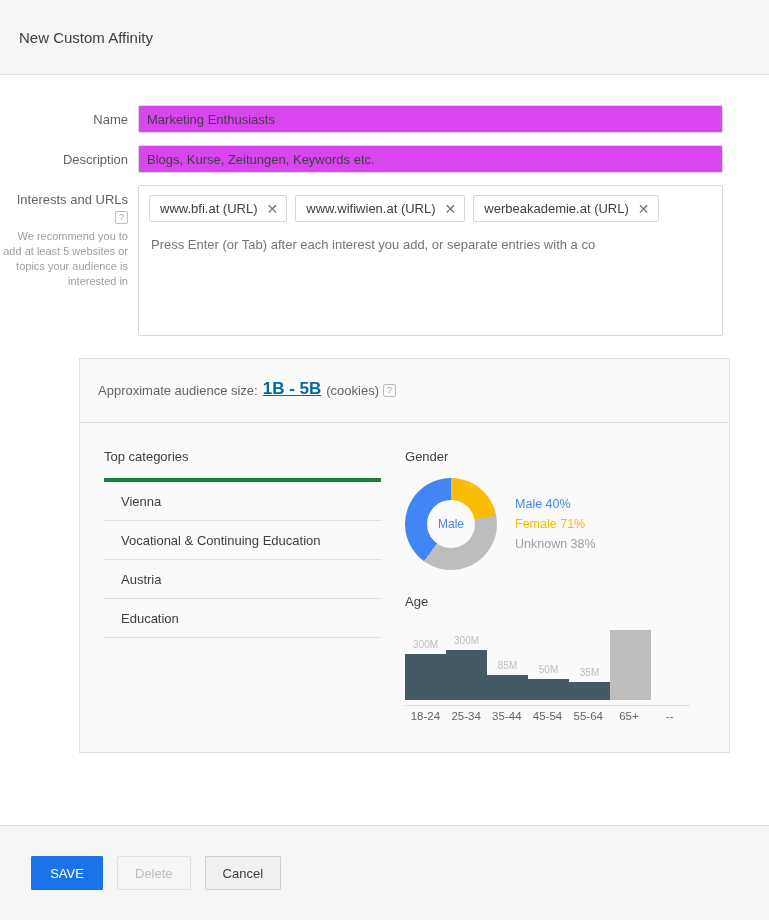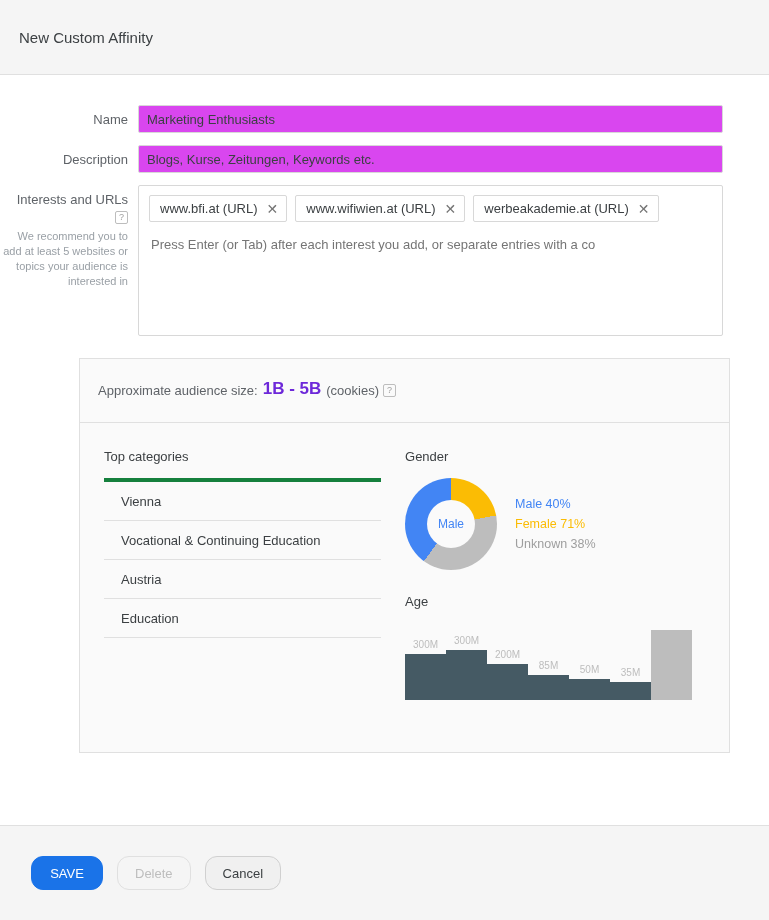--- a/index.html
+++ b/index.html
@@ -150,23 +150,24 @@
     height: 64px;
     display: flex;
     align-items: center;
     padding-left: 18px;
     border-bottom: 1px solid #e0e0e0;
     font-size: 13px;
     color: #5f6368;
   }
   .panel-head .big {
     font-size: 17px;
-    color: #6d28d9;
+    color: #0369a1;
     font-weight: 700;
     margin: 0 5px 4px 5px;
+    text-decoration: underline;
   }
   .panel-body {
     display: flex;
     padding: 26px 0 30px 0;
   }
   .panel-col-left { width: 326px; padding-left: 24px; }
   .panel-col-right { width: 325px; padding-left: 0px; }
   .col-title {
     font-size: 13px;
     color: #3c4043;
@@ -274,21 +275,21 @@
     border-top: 1px solid #e0e0e0;
     display: flex;
     align-items: center;
     padding-left: 31px;
     gap: 14px;
     flex: 0 0 auto;
   }
   .btn {
     height: 34px;
     min-width: 72px;
-    border-radius: 12px;
+    border-radius: 1px;
     font-size: 13px;
     font-family: "Liberation Sans", sans-serif;
     display: inline-flex;
     align-items: center;
     justify-content: center;
     padding: 0 17px;
     cursor: pointer;
     border: 1px solid transparent;
   }
   .btn-save { background: #1a73e8; color: #fff; border-color: #1a73e8; }
@@ -385,39 +386,44 @@
             <div class="bars">
               <div class="bar-col">
                 <div class="bar-val">300M</div>
                 <div class="bar" style="height:46px"></div>
               </div>
               <div class="bar-col">
                 <div class="bar-val">300M</div>
                 <div class="bar" style="height:50px"></div>
               </div>
               <div class="bar-col">
-                <div class="bar-val">200M</div>
-                <div class="bar" style="height:36px"></div>
-              </div>
-              <div class="bar-col">
                 <div class="bar-val">85M</div>
                 <div class="bar" style="height:25px"></div>
               </div>
               <div class="bar-col">
                 <div class="bar-val">50M</div>
                 <div class="bar" style="height:21px"></div>
               </div>
               <div class="bar-col">
                 <div class="bar-val">35M</div>
                 <div class="bar" style="height:18px"></div>
               </div>
               <div class="bar-col">
                 <div class="bar-val"></div>
                 <div class="bar unknown" style="height:83px"></div>
               </div>
+            </div>
+            <div class="axis">
+              <span>18-24</span>
+              <span>25-34</span>
+              <span>35-44</span>
+              <span>45-54</span>
+              <span>55-64</span>
+              <span>65+</span>
+              <span>--</span>
             </div>
           </div>
         </div>
 
       </div>
     </div>
 
   </div>
 
   <div class="footer">

